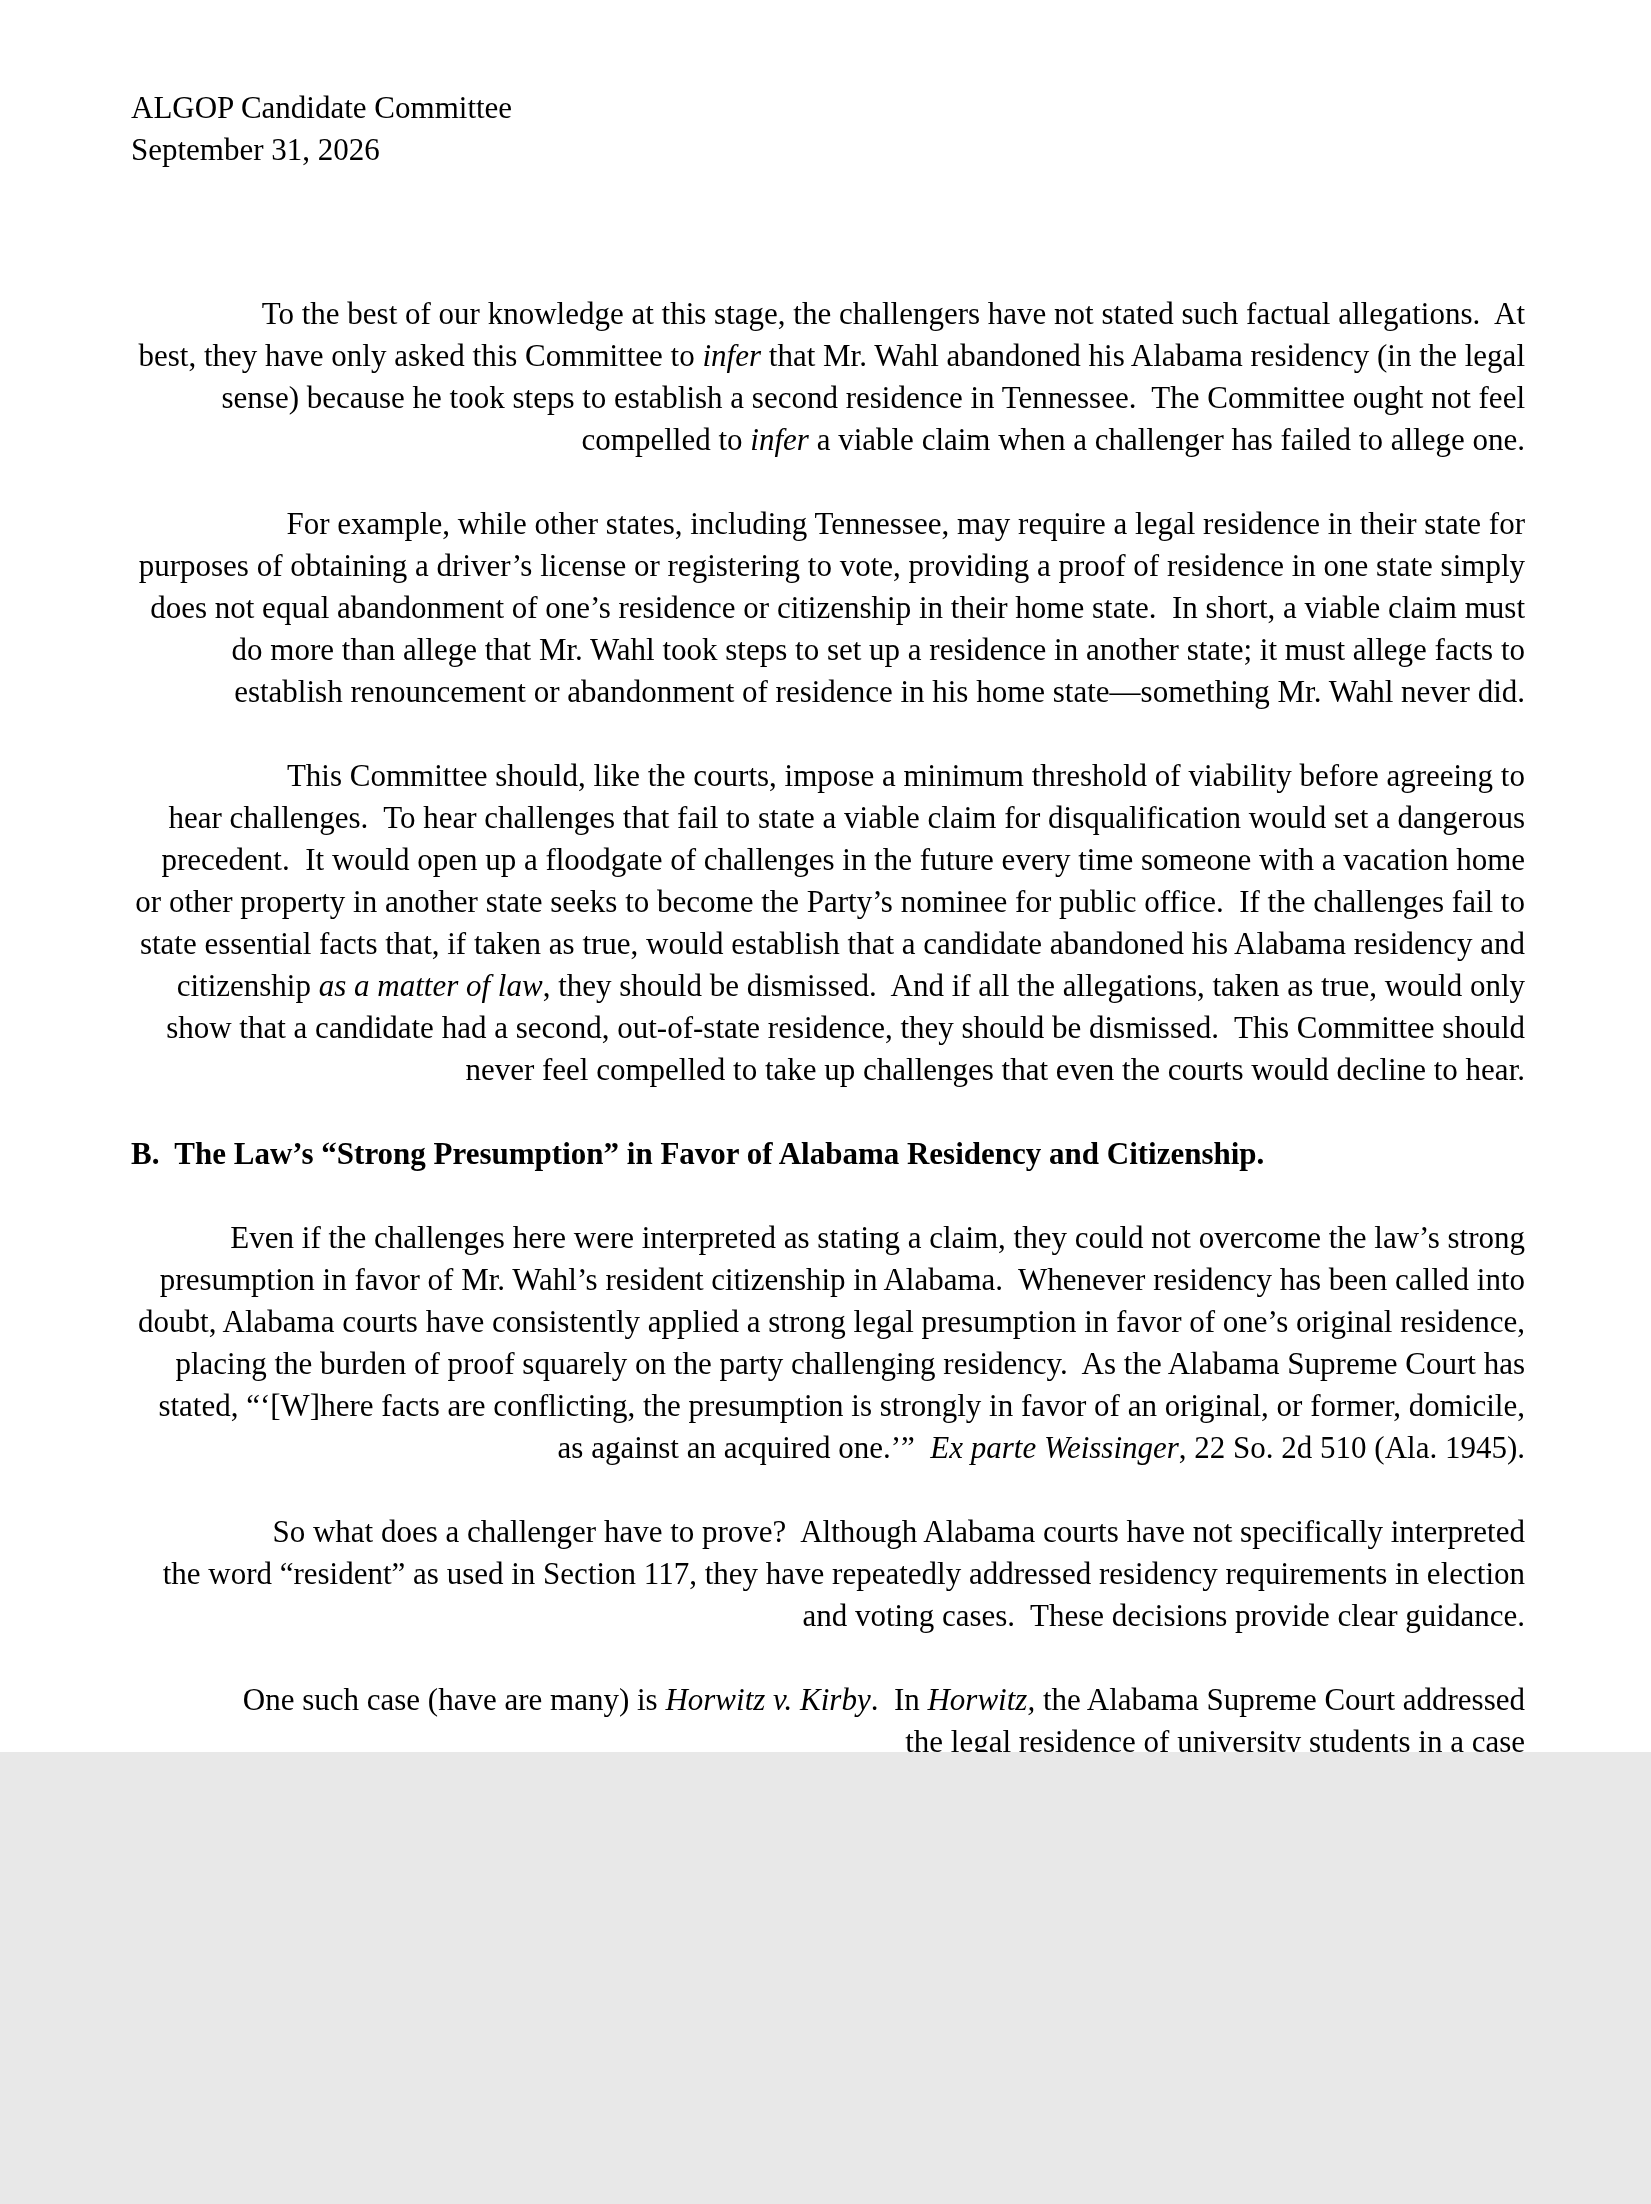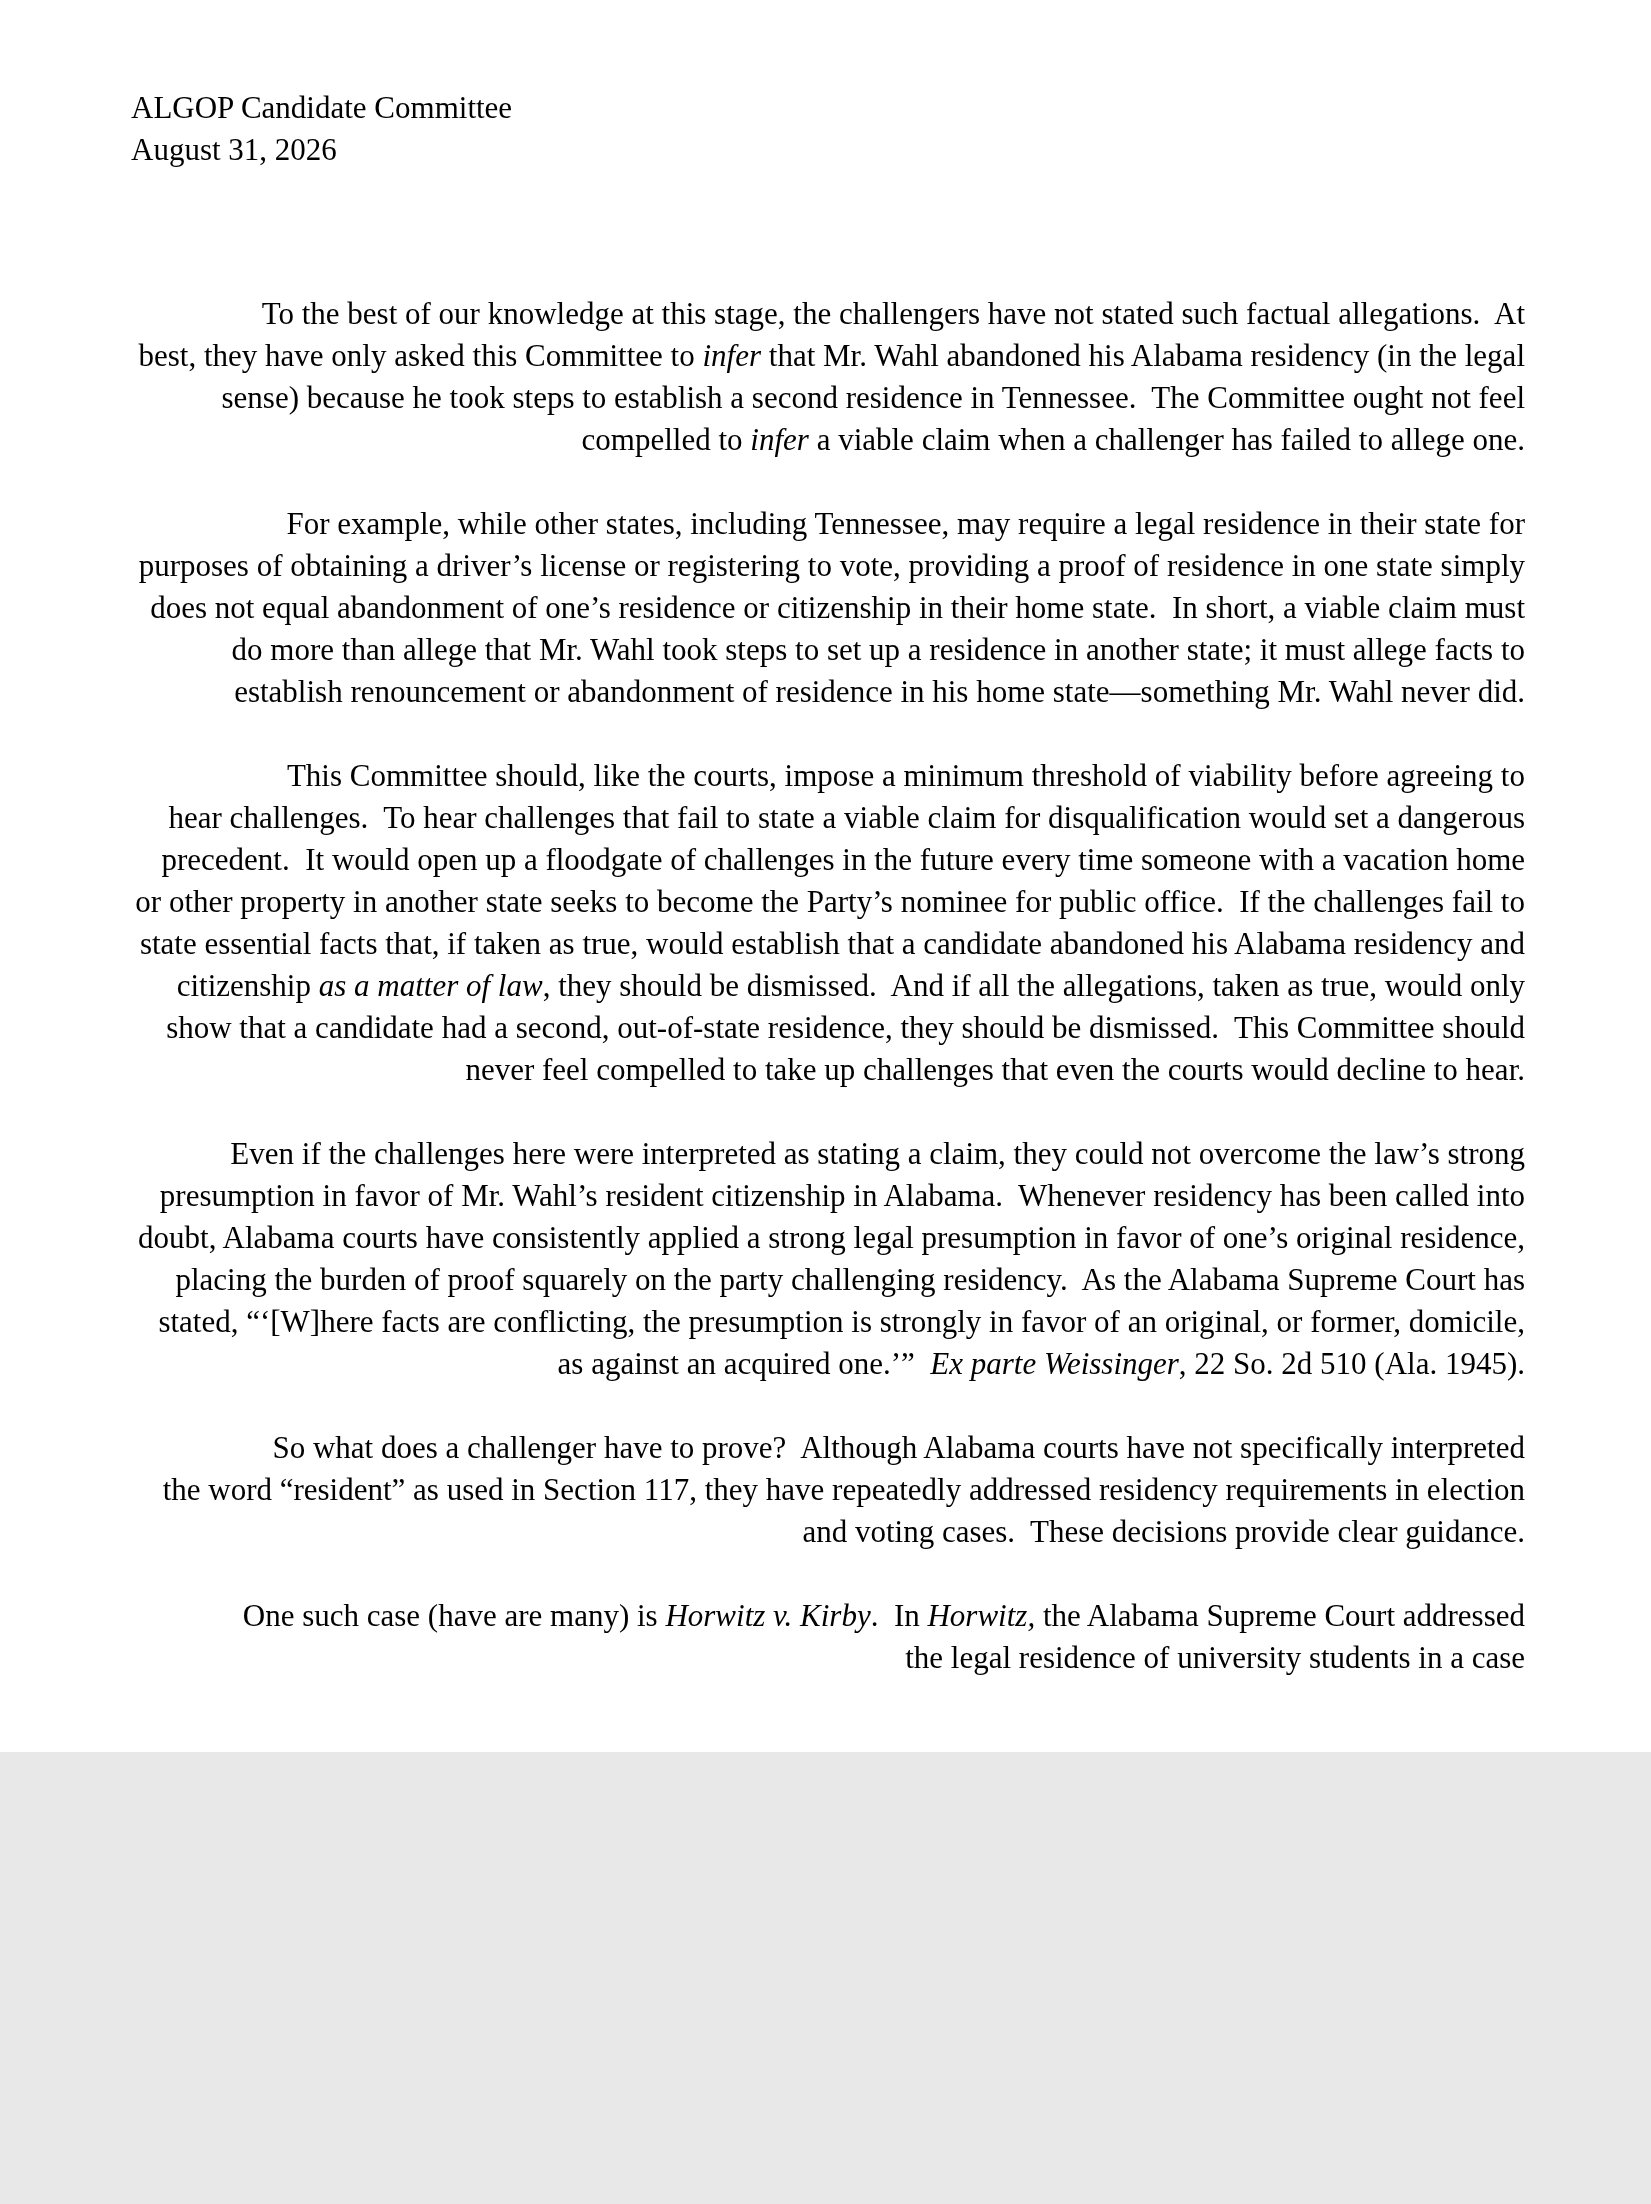--- a/index.html
+++ b/index.html
@@ -49,29 +49,30 @@
   }
 </style>
 </head>
 <body>
 
 <div class="page">
   <div class="content">
 
     <div class="header-block">
       <p>ALGOP Candidate Committee</p>
-      <p>August 31, 2026</p>
+      <p>September 31, 2026</p>
     </div>
 
     <p class="body"><span>To the best of our knowledge at this stage, the challengers have not stated such factual allegations.  At best, they have only asked this Committee to </span><span style="font-style: italic;">infer</span><span> that Mr. Wahl abandoned his Alabama residency (in the legal sense) because he took steps to establish a second residence in Tennessee.  The Committee ought not feel compelled to </span><span style="font-style: italic;">infer</span><span> a viable claim when a challenger has failed to allege one.</span></p>
 
     <p class="body"><span>For example, while other states, including Tennessee, may require a legal residence in their state for purposes of obtaining a driver’s license or registering to vote, providing a proof of residence in one state simply does not equal abandonment of one’s residence or citizenship in their home state.  In short, a viable claim must do more than allege that Mr. Wahl took steps to set up a residence in another state; it must allege facts to establish renouncement or abandonment of residence in his home state—something Mr. Wahl never did.</span></p>
 
     <p class="body"><span>This Committee should, like the courts, impose a minimum threshold of viability before agreeing to hear challenges.  To hear challenges that fail to state a viable claim for disqualification would set a dangerous precedent.  It would open up a floodgate of challenges in the future every time someone with a vacation home or other property in another state seeks to become the Party’s nominee for public office.  If the challenges fail to state essential facts that, if taken as true, would establish that a candidate abandoned his Alabama residency and citizenship </span><span style="font-style: italic;">as a matter of law</span><span>, they should be dismissed.  And if all the allegations, taken as true, would only show that a candidate had a second, out-of-state residence, they should be dismissed.  This Committee should never feel compelled to take up challenges that even the courts would decline to hear.</span></p>
 
+    <p class="section-heading"><span style="font-weight: bold;">B.  The Law’s “Strong Presumption” in Favor of Alabama Residency and Citizenship.</span></p>
 
     <p class="body"><span>Even if the challenges here were interpreted as stating a claim, they could not overcome the law’s strong presumption in favor of Mr. Wahl’s resident citizenship in Alabama.  Whenever residency has been called into doubt, Alabama courts have consistently applied a strong legal presumption in favor of one’s original residence, placing the burden of proof squarely on the party challenging residency.  As the Alabama Supreme Court has stated, “‘[W]here facts are conflicting, the presumption is strongly in favor of an original, or former, domicile, as against an acquired one.’”  </span><span style="font-style: italic;">Ex parte Weissinger</span><span>, 22 So. 2d 510 (Ala. 1945).</span></p>
 
     <p class="body"><span>So what does a challenger have to prove?  Although Alabama courts have not specifically interpreted the word “resident” as used in Section 117, they have repeatedly addressed residency requirements in election and voting cases.  These decisions provide clear guidance.</span></p>
 
     <p class="body"><span>One such case (have are many) is </span><span style="font-style: italic;">Horwitz v. Kirby</span><span>.  In </span><span style="font-style: italic;">Horwitz,</span><span> the Alabama Supreme Court addressed the legal residence of university students in a case</span></p>
 
   </div>
 </div>
 

